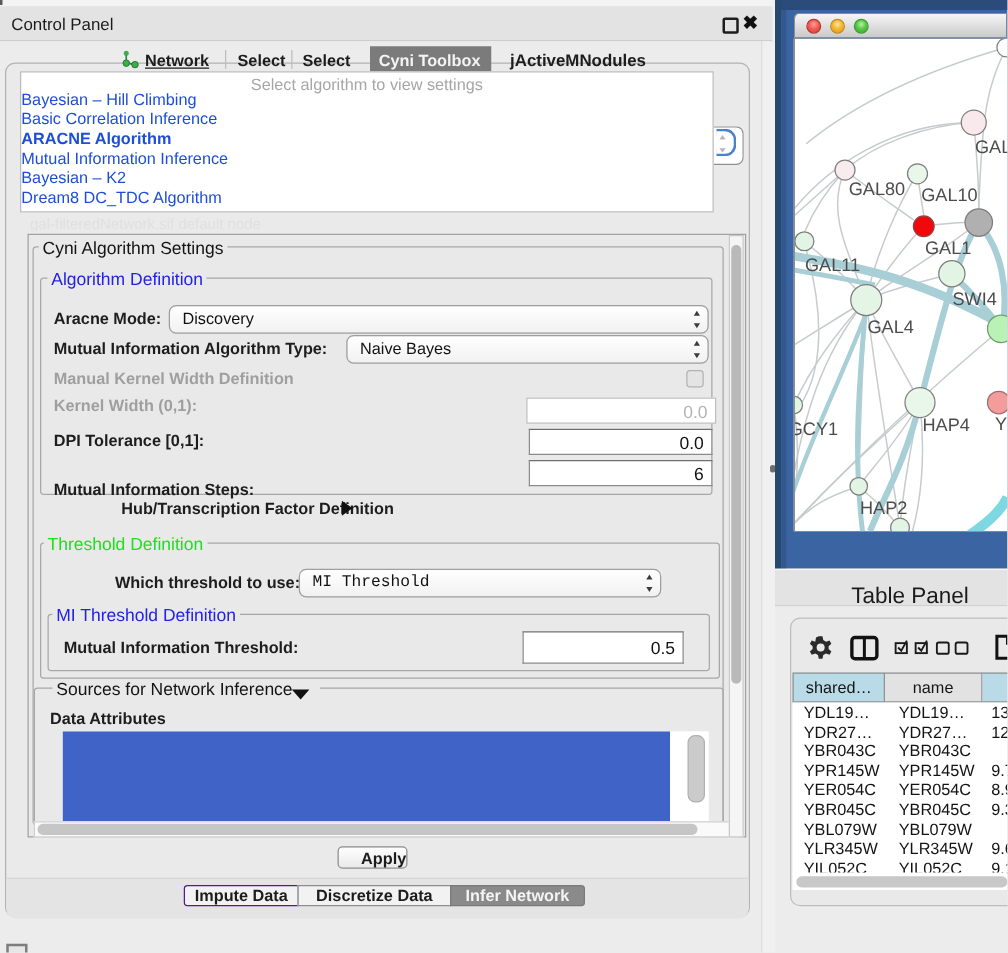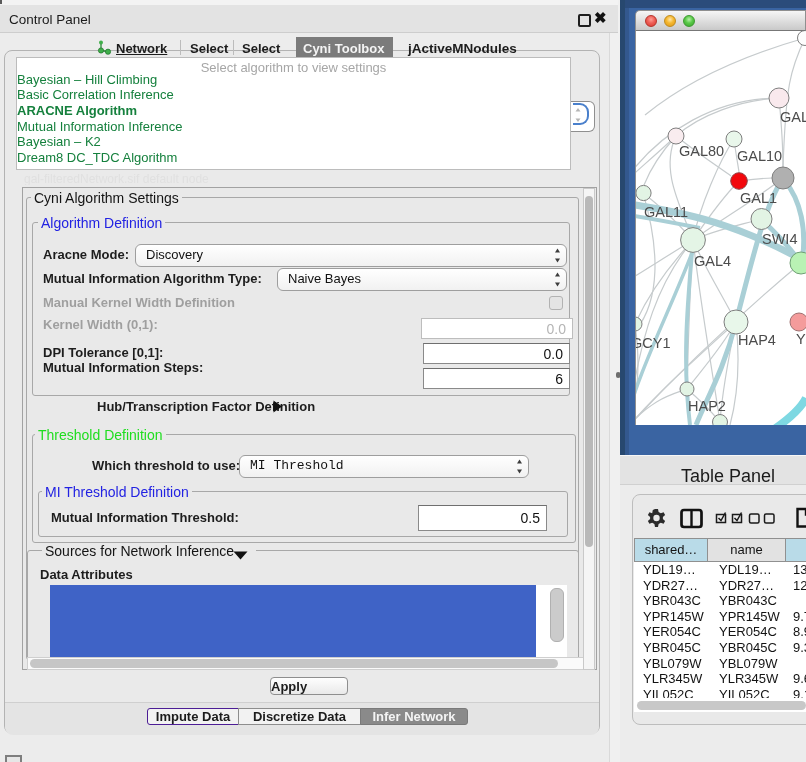--- a/index.html
+++ b/index.html
@@ -73,21 +73,21 @@
 <div class="ab lbl dis" style="left:43px;top:295px;">Manual Kernel Width Definition</div>
 <div class="ab" style="left:549px;top:296px;width:12px;height:12px;background:#e4e4e4;border:1px solid #b2b2b2;border-radius:3px;"></div>
 <div class="ab lbl dis" style="left:43px;top:317px;">Kernel Width (0,1):</div>
 <div class="field" style="left:421px;top:318px;width:150px;height:19px;border-color:#bdbdbd;">
     <span class="tx" style="color:#b5b5b5;">0.0</span>
   </div>
 <div class="ab lbl" style="left:43px;top:345px;">DPI Tolerance [0,1]:</div>
 <div class="field" style="left:423px;top:343px;width:145px;height:19px;">
     <span class="tx">0.0</span>
   </div>
-<div class="ab lbl" style="left:43px;top:360px;">Mutual Information Steps:</div>
+<div class="ab lbl" style="left:43px;top:384px;">Mutual Information Steps:</div>
 <div class="field" style="left:423px;top:368px;width:145px;height:19px;">
     <span class="tx">6</span>
   </div>
 <div class="ab lbl" style="left:49px;top:399px;padding-left:48px;">Hub/Transcription Factor Definition</div>
 <svg class="ab" style="left:272px;top:400px;" width="11" height="13" viewBox="0 0 11 13">
     <path d="M1.5 0.5 L10 6.5 L1.5 12.5 Z" fill="#111"></path>
   </svg>
 
 <div class="grp" style="left:32px;top:434px;width:542px;height:107px;"></div>
 <div class="gtit" style="left:35px;top:428px;color:#1fdd1f;">Threshold Definition</div>
@@ -125,23 +125,23 @@
 <div class="ab" style="left:571px;top:101px;width:24px;height:31px;background:#fff;border:1px solid #8f8f8f;border-left:none;border-radius:0 6px 6px 0;box-sizing:border-box;"></div>
 <div class="ab" style="left:573px;top:103px;width:16px;height:22px;border:2.5px solid #4a80cc;border-left:none;border-radius:0 9px 9px 0;box-sizing:border-box;"></div>
 <svg class="ab" style="left:574px;top:106px;" width="8" height="19" viewBox="0 0 8 19">
     <path d="M4 2 L6.5 5.5 L1.5 5.5 Z M4 16 L1.5 12.5 L6.5 12.5 Z" fill="#b5b5b5"></path>
   </svg>
 
 <div class="ab" style="left:24px;top:172px;width:400px;height:13px;overflow:hidden;font-size:12px;color:#e0e0e0;">gal-filteredNetwork.sif default node</div>
 
 <div class="ab" style="z-index:4;left:16px;top:57px;width:555px;height:113px;background:#fff;border:1px solid #bcbcbc;box-sizing:border-box;"></div>
 <div class="ab" style="z-index:4;left:16px;top:60px;width:555px;text-align:center;font-size:13px;font-weight:500;color:#a6a6a6;">Select algorithm to view settings</div>
-<div class="ab" style="z-index:4;left:17px;top:71.5px;font-size:13px;color:#15803d;line-height:15.7px;white-space:nowrap;">Bayesian – Hill Climbing<br>Basic Correlation Inference<br><b>ARACNE Algorithm</b><br>Mutual Information Inference<br>Bayesian – K2<br>Dream8 DC_TDC Algorithm</div>
-
-<div class="ab" style="left:270px;top:677px;width:78px;height:18px;background:linear-gradient(#fefefe,#e9e9e9);border:1px solid #8e8e8e;border-radius:4px;box-sizing:border-box;text-align:left;font-size:13px;font-weight:bold;color:#1c1c1c;line-height:17px;">Apply</div>
+<div class="ab" style="z-index:4;left:17px;top:71.5px;font-size:13px;color:#1d4ed8;line-height:15.7px;white-space:nowrap;">Bayesian – Hill Climbing<br>Basic Correlation Inference<br><b>ARACNE Algorithm</b><br>Mutual Information Inference<br>Bayesian – K2<br>Dream8 DC_TDC Algorithm</div>
+
+<div class="ab" style="left:270px;top:677px;width:56px;height:18px;background:linear-gradient(#fefefe,#e9e9e9);border:1px solid #8e8e8e;border-radius:4px;box-sizing:border-box;text-align:right;font-size:13px;font-weight:bold;color:#1c1c1c;line-height:17px;">Apply</div>
 
 <div class="ab" style="left:147px;top:708px;width:92px;height:17px;background:#f2f2f2;border:1px solid #4c1d95;box-sizing:border-box;text-align:center;font-size:13px;font-weight:bold;color:#1c1c1c;line-height:15px;border-radius:3px 0 0 3px;">Impute Data</div>
 <div class="ab" style="left:238px;top:708px;width:123px;height:17px;background:#f2f2f2;border:1px solid #8d8d8d;box-sizing:border-box;text-align:center;font-size:13px;font-weight:bold;color:#1c1c1c;line-height:15px;">Discretize Data</div>
 <div class="ab" style="left:360px;top:708px;width:108px;height:17px;background:#8a8a8a;border:1px solid #7a7a7a;box-sizing:border-box;text-align:center;font-size:13px;font-weight:bold;color:#f4f4f4;line-height:15px;border-radius:0 3px 3px 0;">Infer Network</div>
 
 <div class="ab" style="left:5px;top:755px;width:17px;height:10px;background:#e6e6e6;border:2px solid #7e7e7e;box-sizing:border-box;"></div>
 <div class="ab" style="left:609px;top:33px;width:1px;height:729px;background:#d9d9d9;"></div>
 <div class="ab" style="left:610px;top:33px;width:10px;height:729px;background:#f0f0f0;"></div>
 <div class="ab" style="left:616px;top:372px;width:5px;height:6px;background:#6e6e6e;border-radius:2px 3px 3px 2px;"></div>
 

